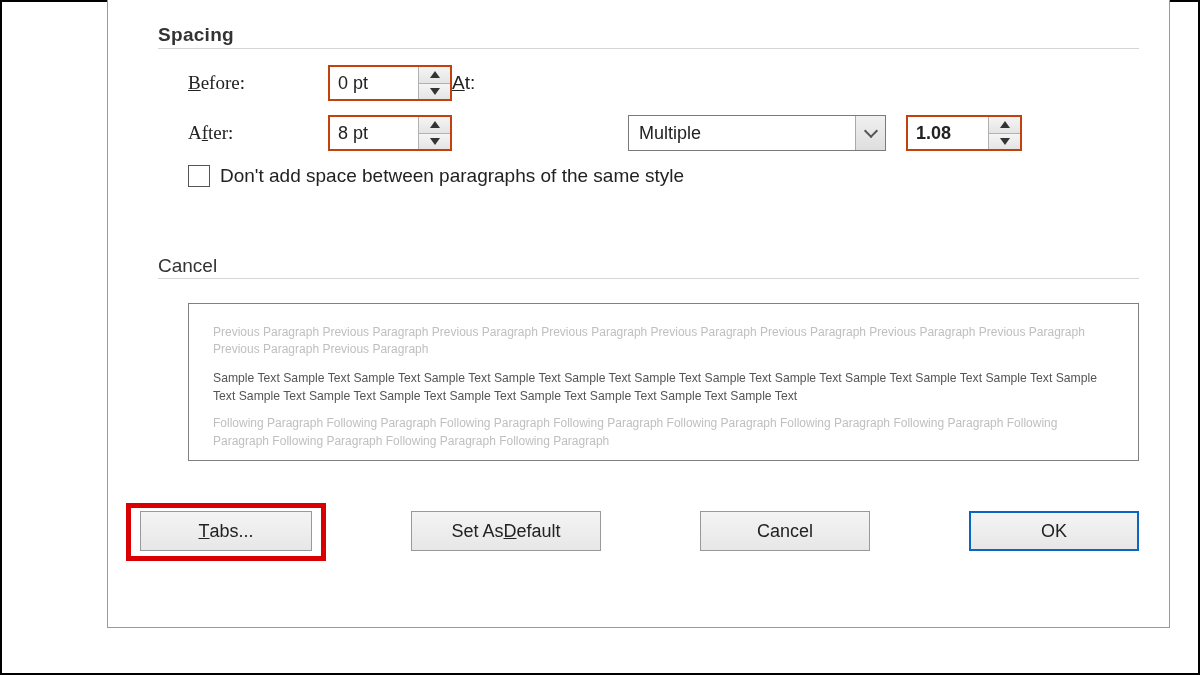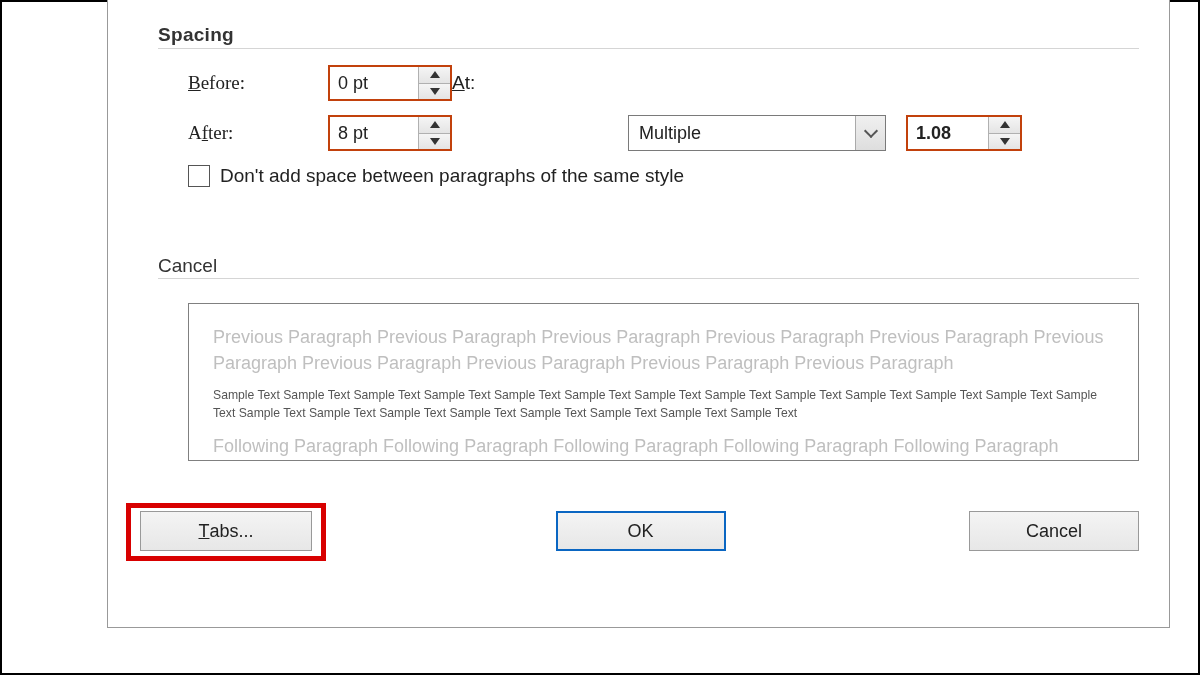--- a/index.html
+++ b/index.html
@@ -149,21 +149,21 @@
     }
     .preview-box {
       margin: 24px 0 0 30px;
       border: 1px solid #808080;
       padding: 20px 24px 6px 24px;
       height: 158px;
       overflow: hidden;
     }
     .preview-faded {
       color: #bfbfbf;
-      font-size: 18px;
+      font-size: 12px;
       line-height: 1.45;
       margin-bottom: 10px;
     }
     .preview-sample {
       color: #555;
       font-size: 12.2px;
       line-height: 1.5;
       margin-bottom: 10px;
     }
 
@@ -273,18 +273,19 @@
       <div class="preview-faded">Previous Paragraph Previous Paragraph Previous Paragraph Previous Paragraph Previous Paragraph Previous Paragraph Previous Paragraph Previous Paragraph Previous Paragraph Previous Paragraph</div>
       <div class="preview-sample">Sample Text Sample Text Sample Text Sample Text Sample Text Sample Text Sample Text Sample Text Sample Text Sample Text Sample Text Sample Text Sample Text Sample Text Sample Text Sample Text Sample Text Sample Text Sample Text Sample Text Sample Text</div>
       <div class="preview-faded">Following Paragraph Following Paragraph Following Paragraph Following Paragraph Following Paragraph Following Paragraph Following Paragraph Following Paragraph Following Paragraph Following Paragraph Following Paragraph</div>
     </div>
 
     <div class="button-row">
       <div class="tabs-highlight">
         <button class="btn" style="min-width:172px;"><span class="u">T</span>abs...</button>
         <div class="red-box"></div>
       </div>
+      <button class="btn" style="min-width:190px;">Set As <span class="u">D</span>efault</button>
+      <button class="btn" style="min-width:170px;">Cancel</button>
       <button class="btn btn-default" style="min-width:170px;">OK</button>
-      <button class="btn" style="min-width:170px;">Cancel</button>
     </div>
 
   </div>
 </div>
 
 </body></html>

